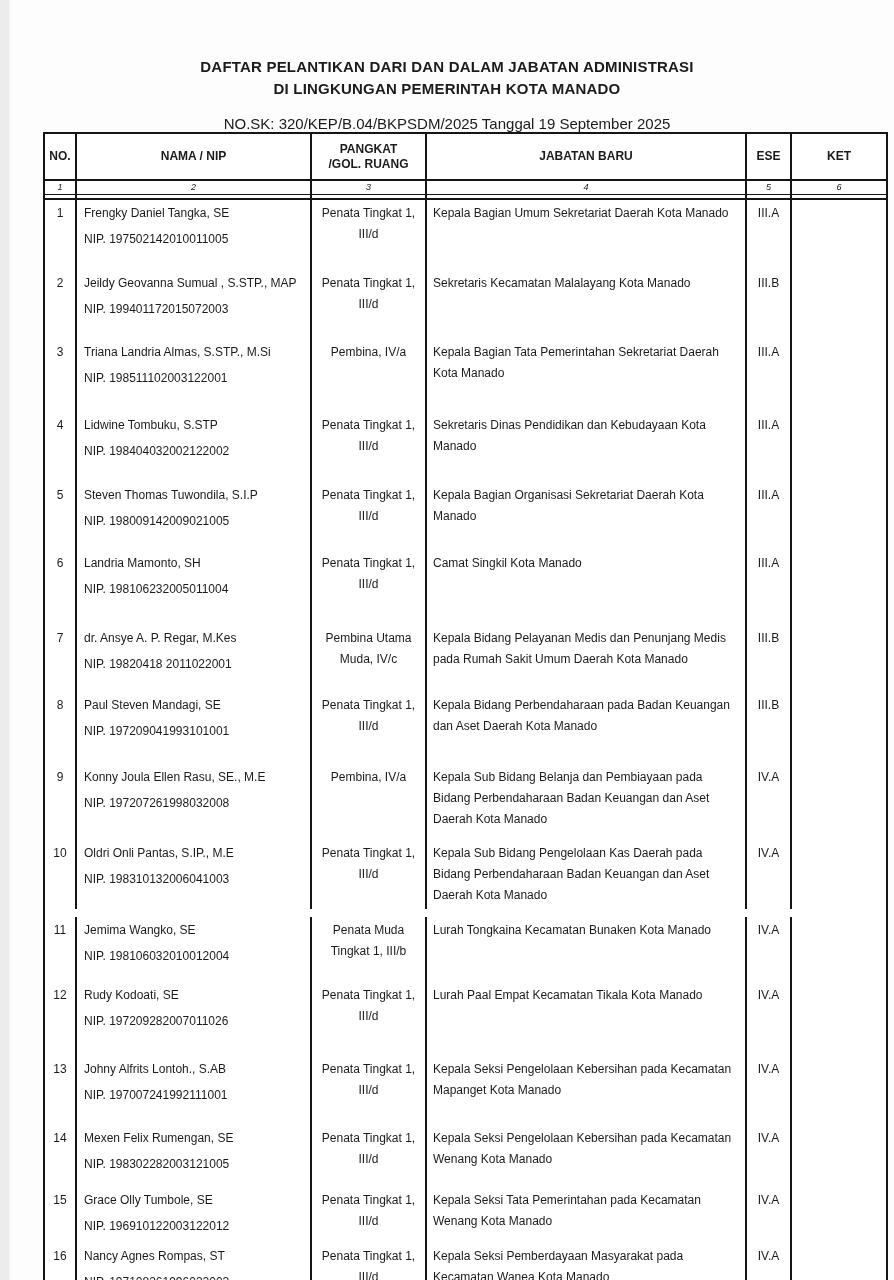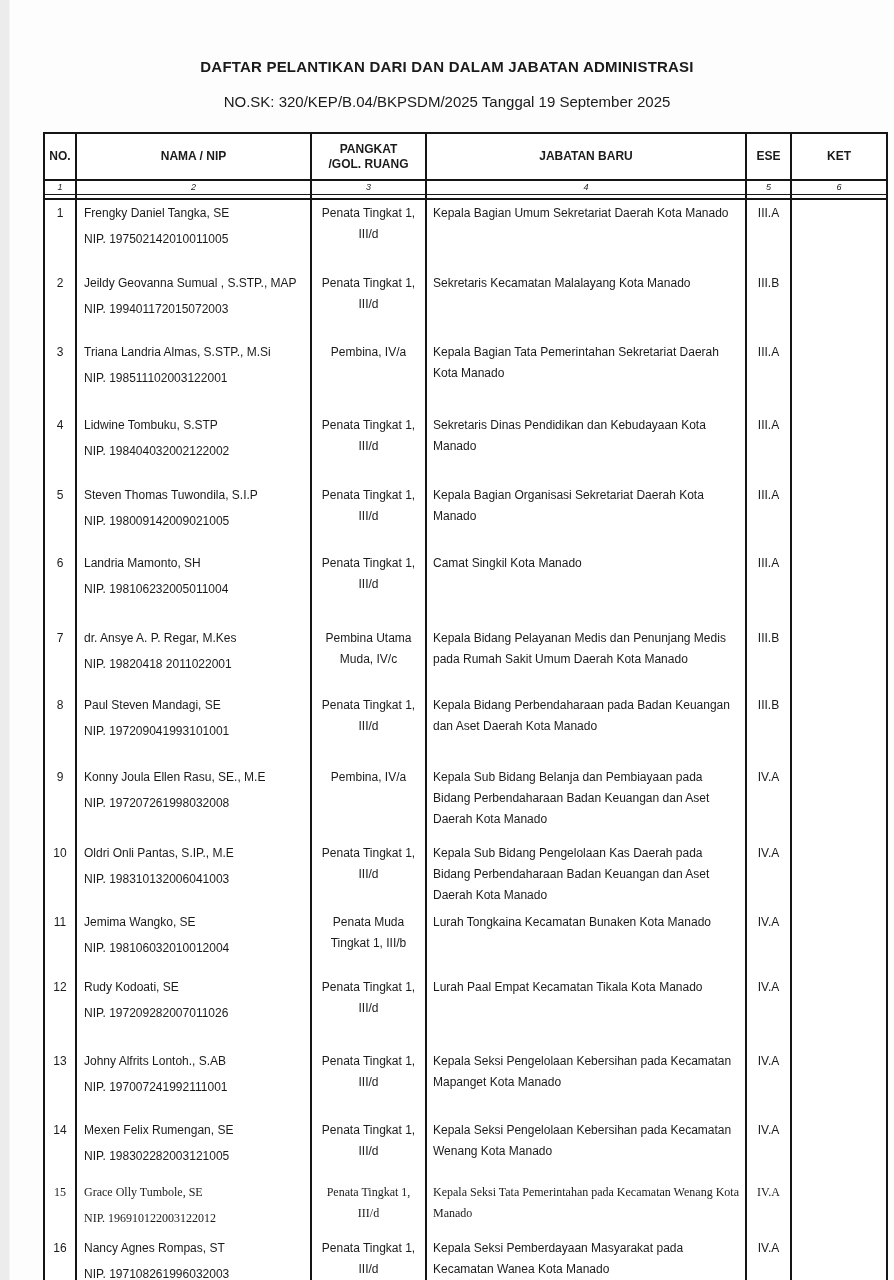--- a/index.html
+++ b/index.html
@@ -58,34 +58,35 @@
   .brow:nth-child(1)  { min-height: 70px; }
   .brow:nth-child(2)  { min-height: 69px; }
   .brow:nth-child(3)  { min-height: 73px; }
   .brow:nth-child(4)  { min-height: 70px; }
   .brow:nth-child(5)  { min-height: 68px; }
   .brow:nth-child(6)  { min-height: 75px; }
   .brow:nth-child(7)  { min-height: 67px; }
   .brow:nth-child(8)  { min-height: 72px; }
   .brow:nth-child(9)  { min-height: 76px; }
   .brow:nth-child(10) { min-height: 67px; }
-  .brow:nth-child(11) { min-height: 65px; }
+  .brow:nth-child(11) { min-height: 65px; margin-top: 8px; }
   .brow:nth-child(12) { min-height: 74px; }
   .brow:nth-child(13) { min-height: 69px; }
   .brow:nth-child(14) { min-height: 62px; }
-  .brow:nth-child(15) { min-height: 56px; font-family: Liberation Serif, serif; }
+  .brow:nth-child(15) { min-height: 56px; }
   .brow:nth-child(16) { min-height: 47px; }
 </style>
 </head>
 <body>
 
 <div class="scan-edge"></div>
 
 <div class="doc-header">
   <div class="title-line">DAFTAR PELANTIKAN DARI DAN DALAM JABATAN ADMINISTRASI</div>
+  <div class="title-line">DI LINGKUNGAN PEMERINTAH KOTA MANADO</div>
   <div class="subtitle">NO.SK: 320/KEP/B.04/BKPSDM/2025 Tanggal 19 September 2025</div>
 </div>
 
 <div class="table">
   <div class="row thead">
     <div class="cell">
         <span>NO.</span>
       </div>
     <div class="cell">
         <span>NAMA / NIP</span>

